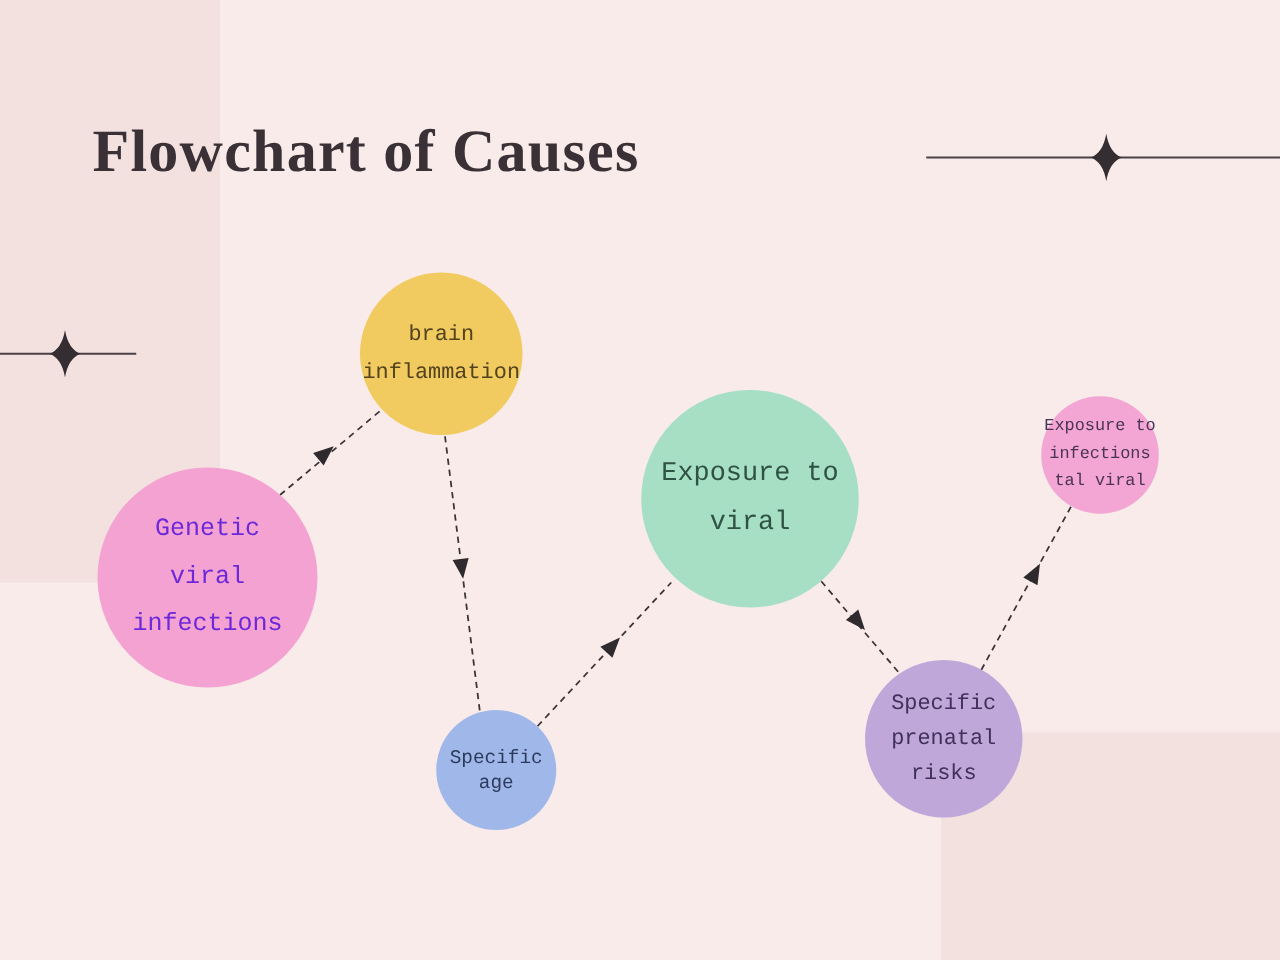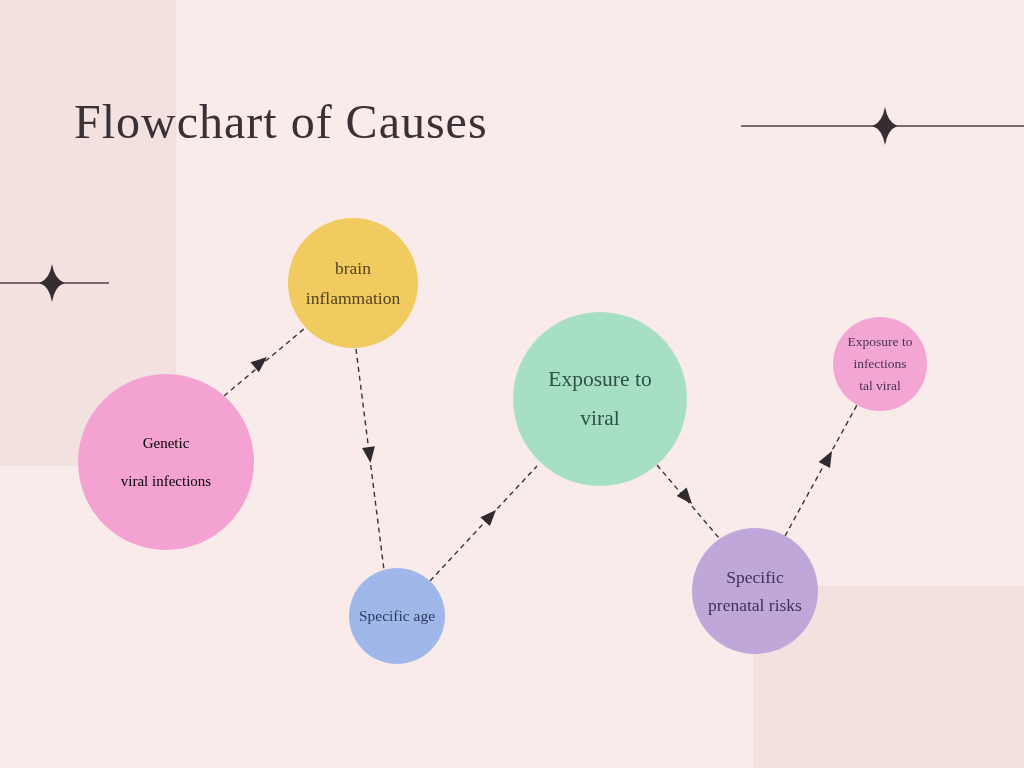--- a/index.html
+++ b/index.html
@@ -9,34 +9,34 @@
     width:1024px;height:768px;
     background:#f8ebe9;
     overflow:hidden;
   }
   .patch{position:absolute;background:#f3e1df;}
   .patch-left{left:0;top:0;width:176px;height:466px;}
   .patch-bottom-right{left:753px;top:586px;width:271px;height:182px;}
   .title{
     position:absolute;left:74px;top:94px;
     margin:0;
-    font-size:48px;font-weight:400;
+    font-size:48px;font-weight:700;
     letter-spacing:1px;
     color:#3a3136;
   }
   .overlay{position:absolute;left:0;top:0;z-index:2;}
   .node{
     position:absolute;border-radius:50%;
     display:flex;flex-direction:column;
     align-items:center;justify-content:center;
-    text-align:right;z-index:3;
+    text-align:center;z-index:3;font-family:Liberation Mono, monospace;
   }
   .node span{display:block;}
   .node-pink{left:78px;top:374px;width:176px;height:176px;
-    font-size:15px;line-height:38px;color:#000000;}
+    font-size:20px;line-height:38px;color:#6d28d9;}
   .node-yellow{left:288px;top:218px;width:130px;height:130px;
     font-size:17.5px;line-height:30px;color:#53431f;}
   .node-green{left:513px;top:312px;width:174px;height:174px;
     font-size:21.5px;line-height:39px;color:#2f5244;}
   .node-blue{left:349px;top:568px;width:96px;height:96px;
     font-size:15.5px;line-height:20px;color:#2c3a5c;}
   .node-purple{left:692px;top:528px;width:126px;height:126px;
     font-size:17.5px;line-height:28px;color:#40305a;}
   .node-pink2{left:833px;top:317px;width:94px;height:94px;
     font-size:13.5px;line-height:22px;color:#4a3356;}

